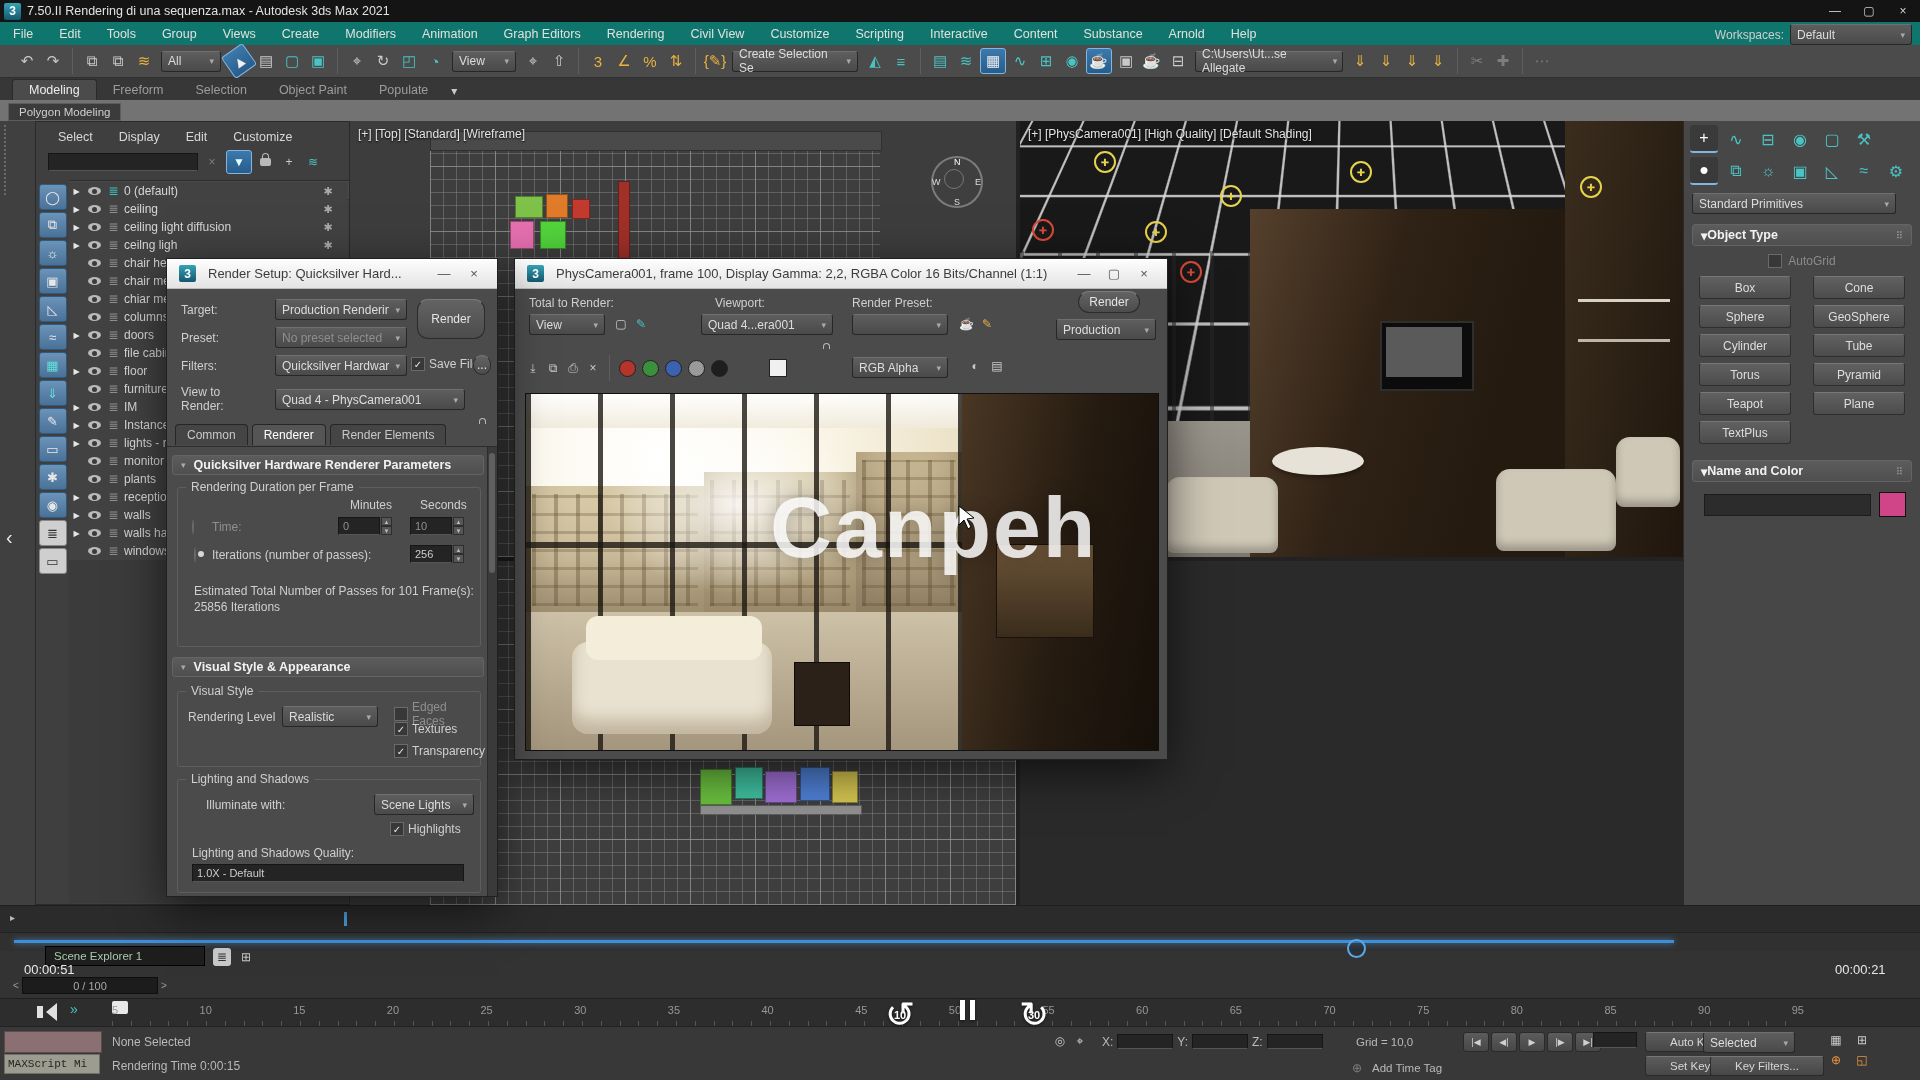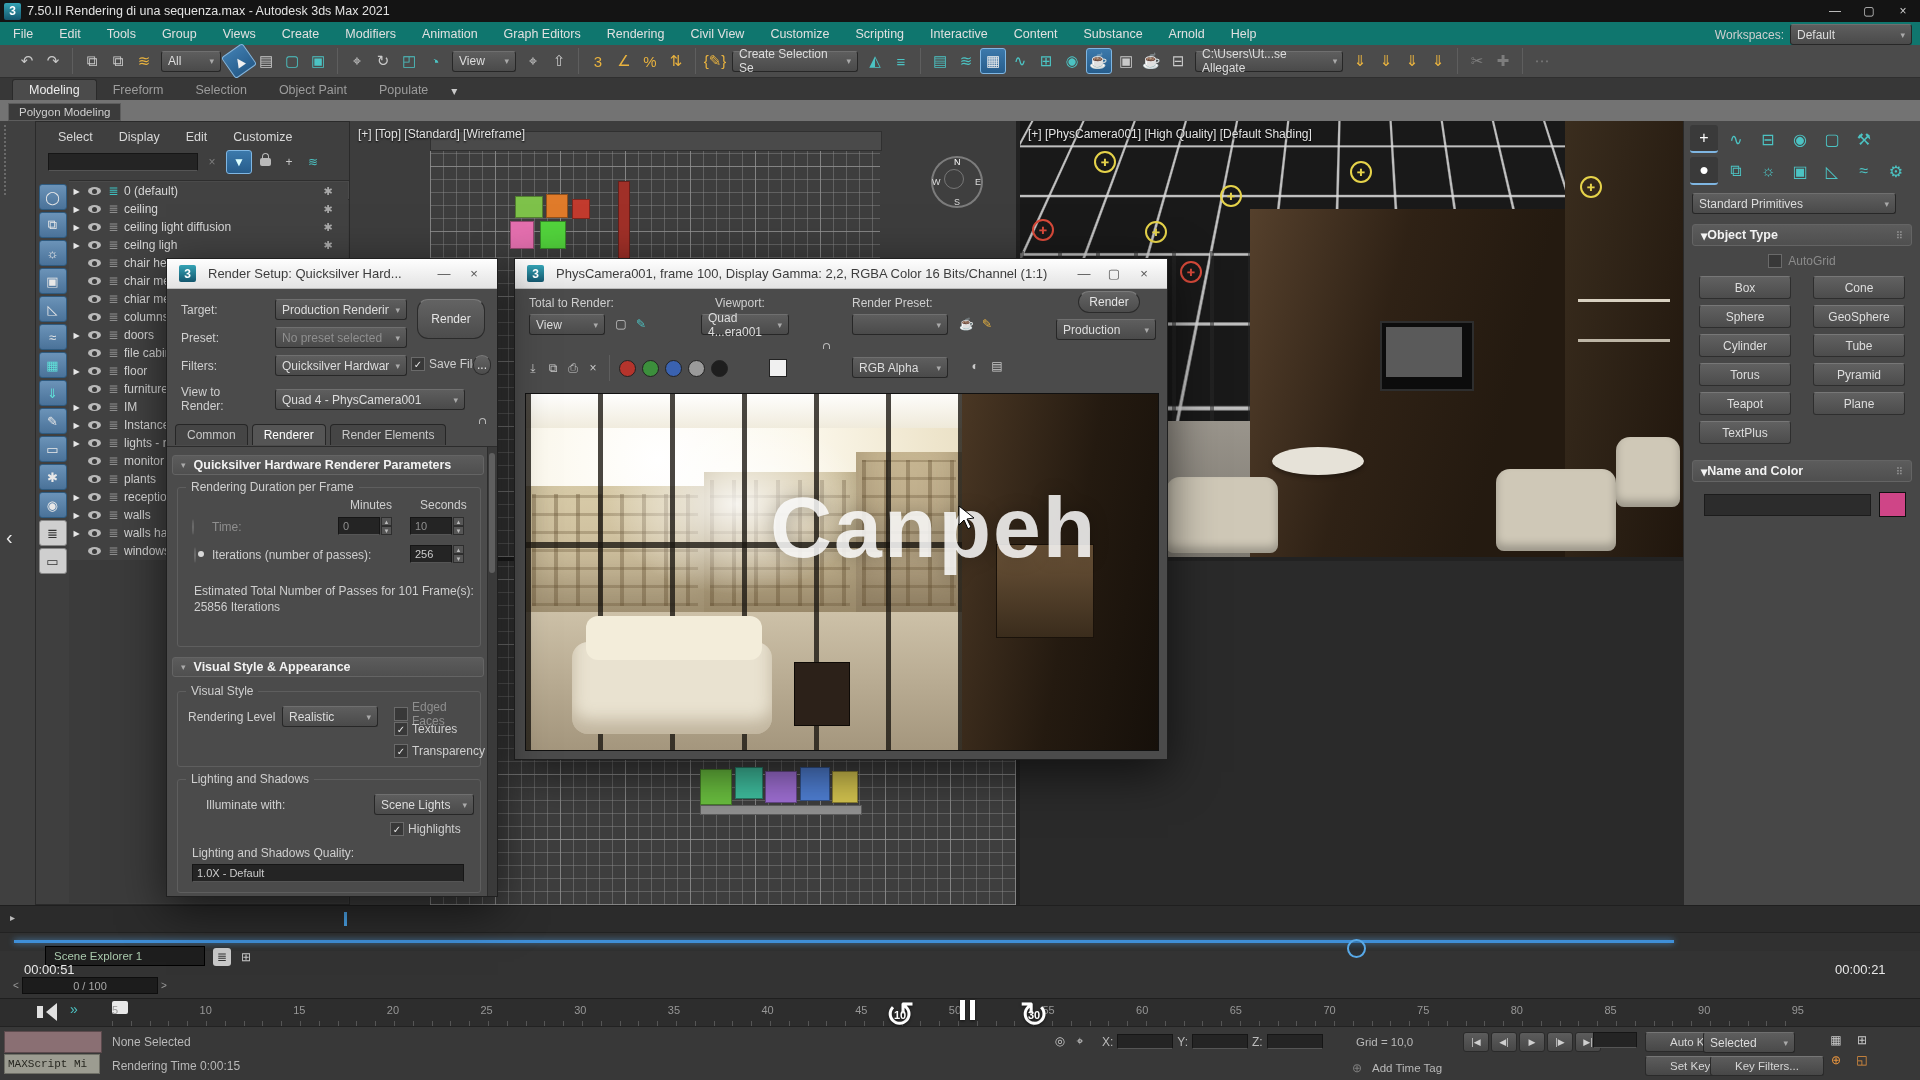--- a/index.html
+++ b/index.html
@@ -753,21 +753,21 @@
     </div>
     <span class="ab lbl" style="left:14px;top:37px">Total to Render:</span>
     <span class="ab lbl" style="left:200px;top:37px">Viewport:</span>
     <span class="ab lbl" style="left:337px;top:37px">Render Preset:</span>
     <div class="dd ab" style="left:14px;top:55px;width:76px">
       <span>View</span>
         <span class="car">▾</span>
     </div>
     <span class="ic sm ab" style="left:96px;top:56px">▢</span>
     <span class="ic sm t ab" style="left:116px;top:56px">✎</span>
-    <div class="dd ab" style="left:186px;top:55px;width:88px">
+    <div class="dd ab" style="left:186px;top:55px;width:132px">
       <span>Quad 4...era001</span>
         <span class="car">▾</span>
     </div>
     <span class="lock ab" style="left:302px;top:59px"></span>
     <div class="dd ab" style="left:337px;top:55px;width:96px">
       <span></span>
         <span class="car">▾</span>
     </div>
     <span class="ic sm t ab" style="left:442px;top:56px">☕</span>
     <span class="ic sm y ab" style="left:462px;top:56px">✎</span>

